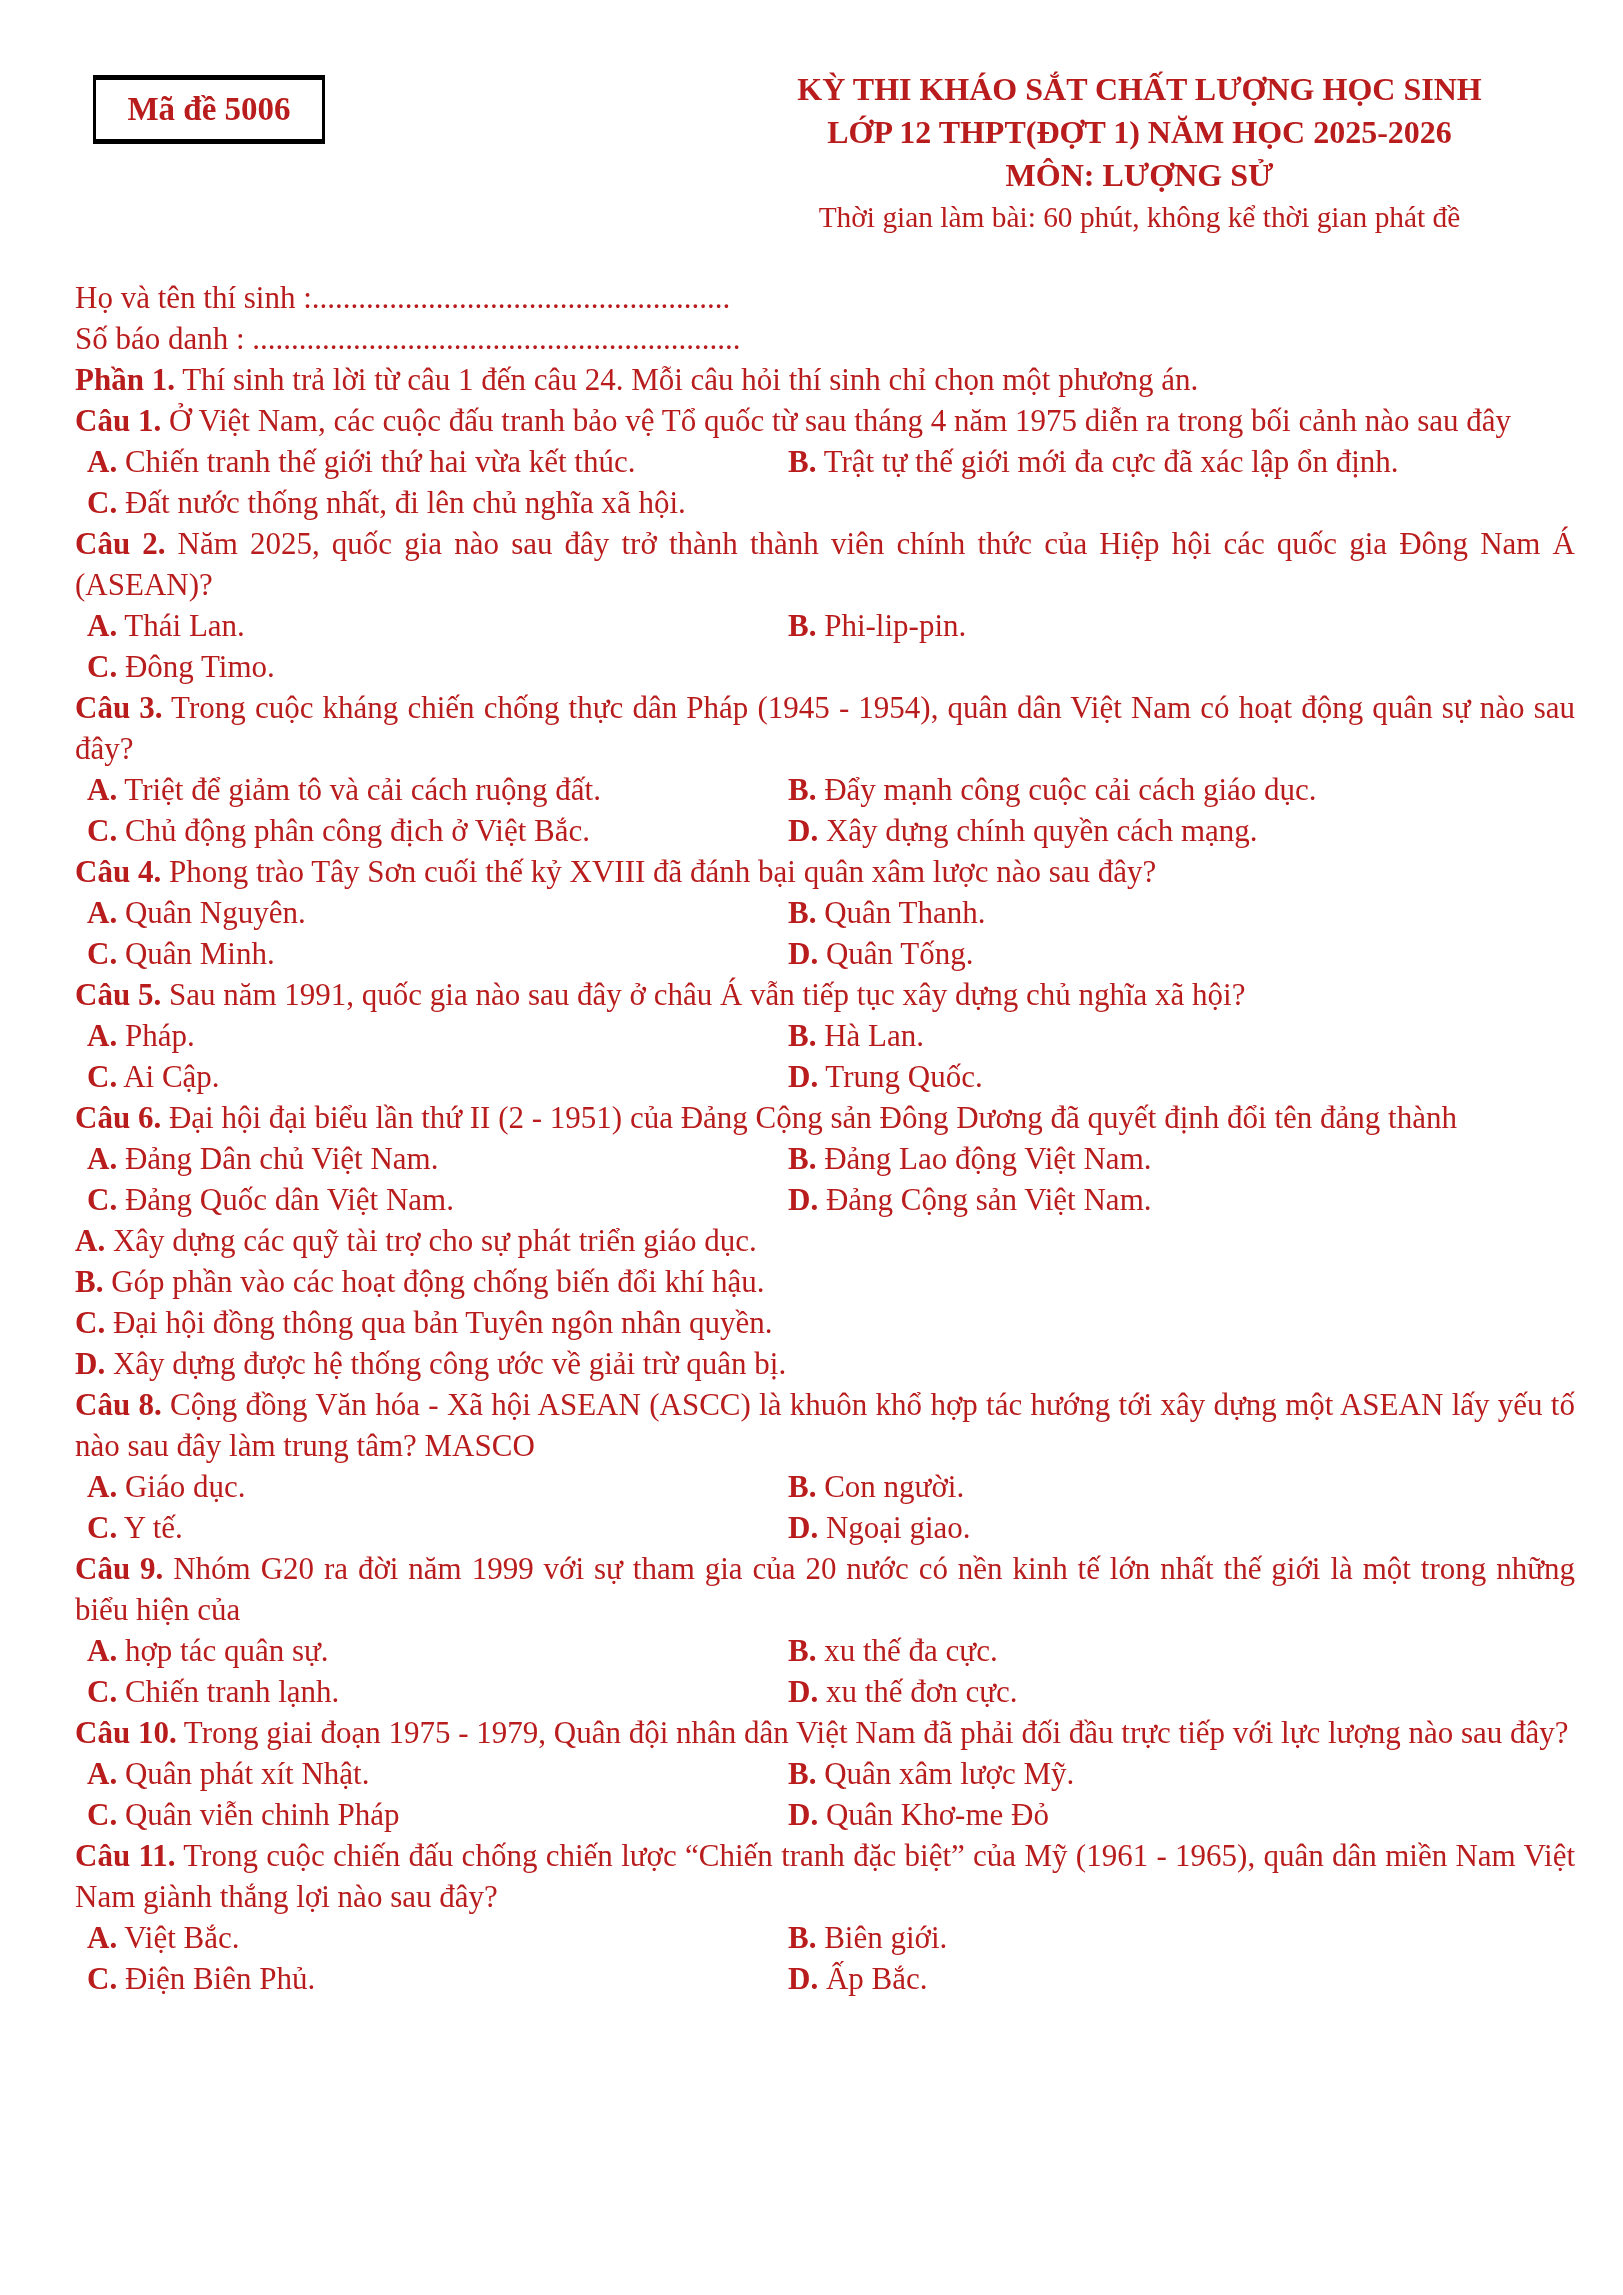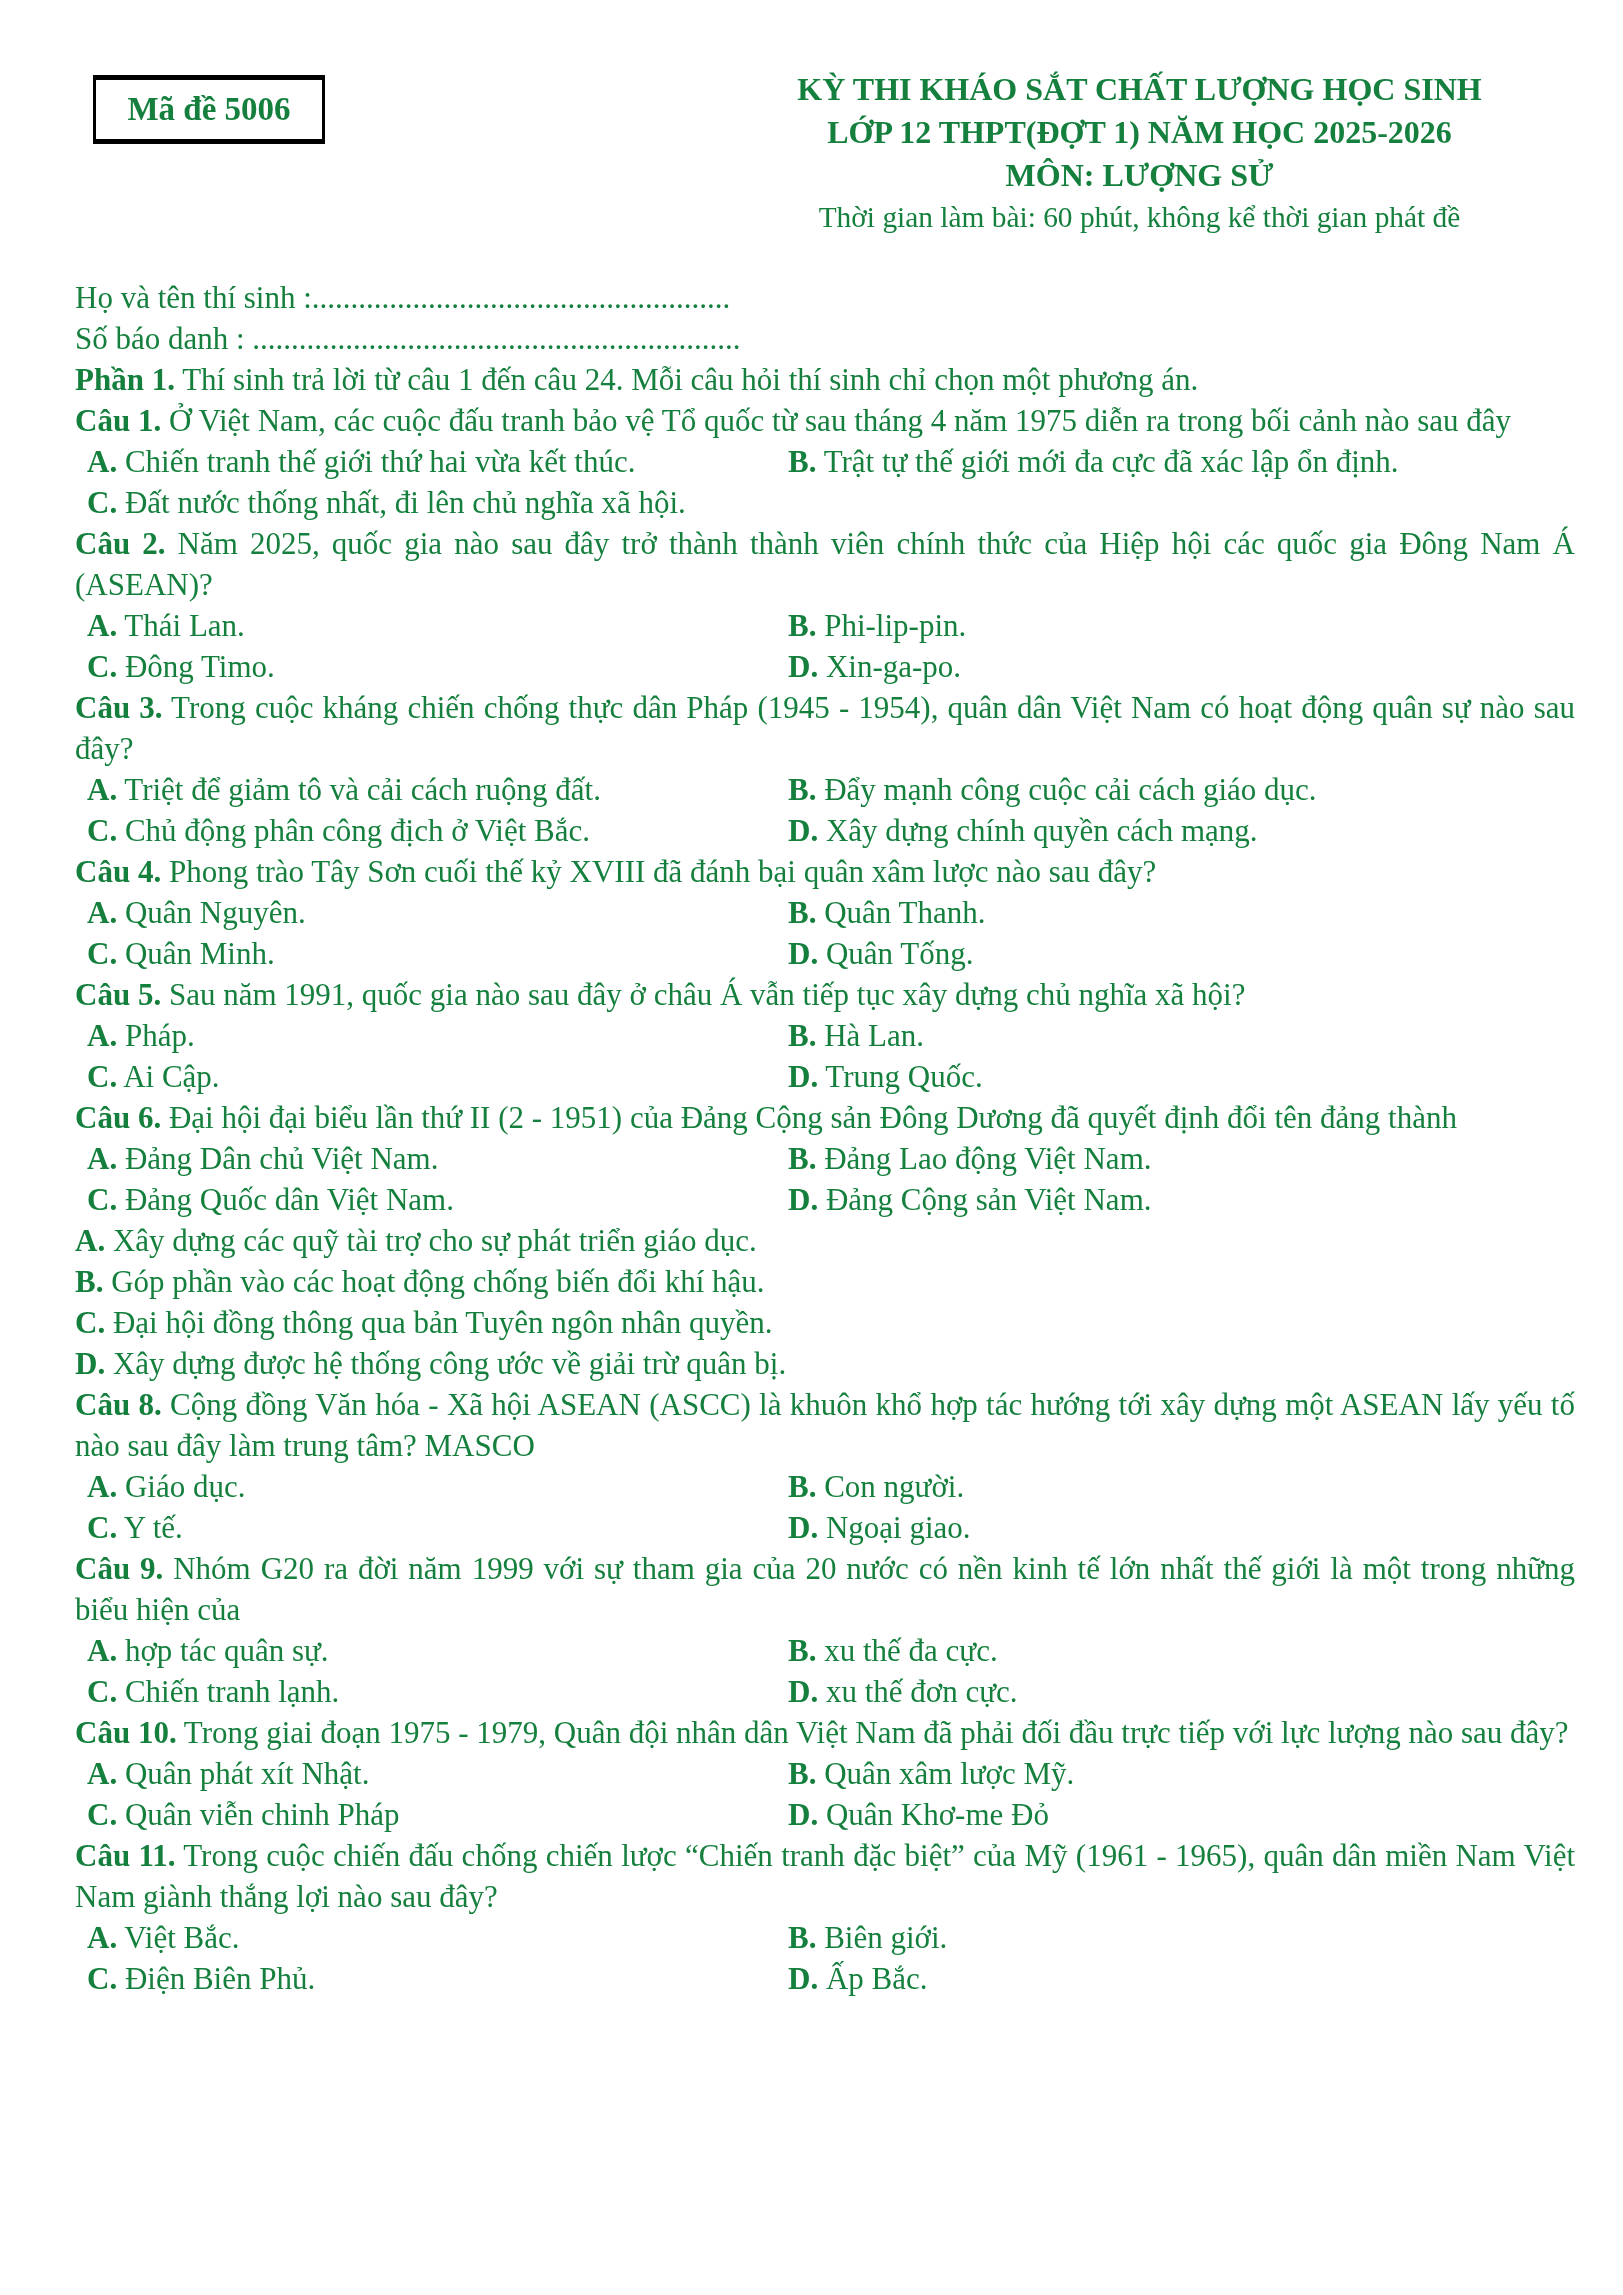--- a/index.html
+++ b/index.html
@@ -2,21 +2,21 @@
 <html style="font-size:10.5px"><head>
 <meta charset="utf-8">
 <style>
   * { box-sizing: border-box; }
   html, body { margin: 0; padding: 0; background: #ffffff; }
   .page {
     position: relative;
     width: 1623px;
     height: 2295px;
     background: #ffffff;
-    color: #15803d;
+    color: #b91c1c;
     font-family: "Liberation Serif", serif;
     font-size: 31px;
     line-height: 41px;
     overflow: hidden;
   }
   .code-box {
     position: absolute;
     left: 93px;
     top: 75px;
     width: 232px;
@@ -80,21 +80,20 @@
             <p class="opt"><b>B.</b> Trật tự thế giới mới đa cực đã xác lập ổn định.</p>
             <p class="opt"><b>C.</b> Đất nước thống nhất, đi lên chủ nghĩa xã hội.</p>
           </div>
         </div>
         <div>
           <p class="qtext"><b>Câu 2.</b> Năm 2025, quốc gia nào sau đây trở thành thành viên chính thức của Hiệp hội các quốc gia Đông Nam Á (ASEAN)?</p>
           <div class="opts twocol">
             <p class="opt"><b>A.</b> Thái Lan.</p>
             <p class="opt"><b>B.</b> Phi-lip-pin.</p>
             <p class="opt"><b>C.</b> Đông Timo.</p>
-            <p class="opt"><b>D.</b> Xin-ga-po.</p>
           </div>
         </div>
         <div>
           <p class="qtext"><b>Câu 3.</b> Trong cuộc kháng chiến chống thực dân Pháp (1945 - 1954), quân dân Việt Nam có hoạt động quân sự nào sau đây?</p>
           <div class="opts twocol">
             <p class="opt"><b>A.</b> Triệt để giảm tô và cải cách ruộng đất.</p>
             <p class="opt"><b>B.</b> Đẩy mạnh công cuộc cải cách giáo dục.</p>
             <p class="opt"><b>C.</b> Chủ động phân công địch ở Việt Bắc.</p>
             <p class="opt"><b>D.</b> Xây dựng chính quyền cách mạng.</p>
           </div>

